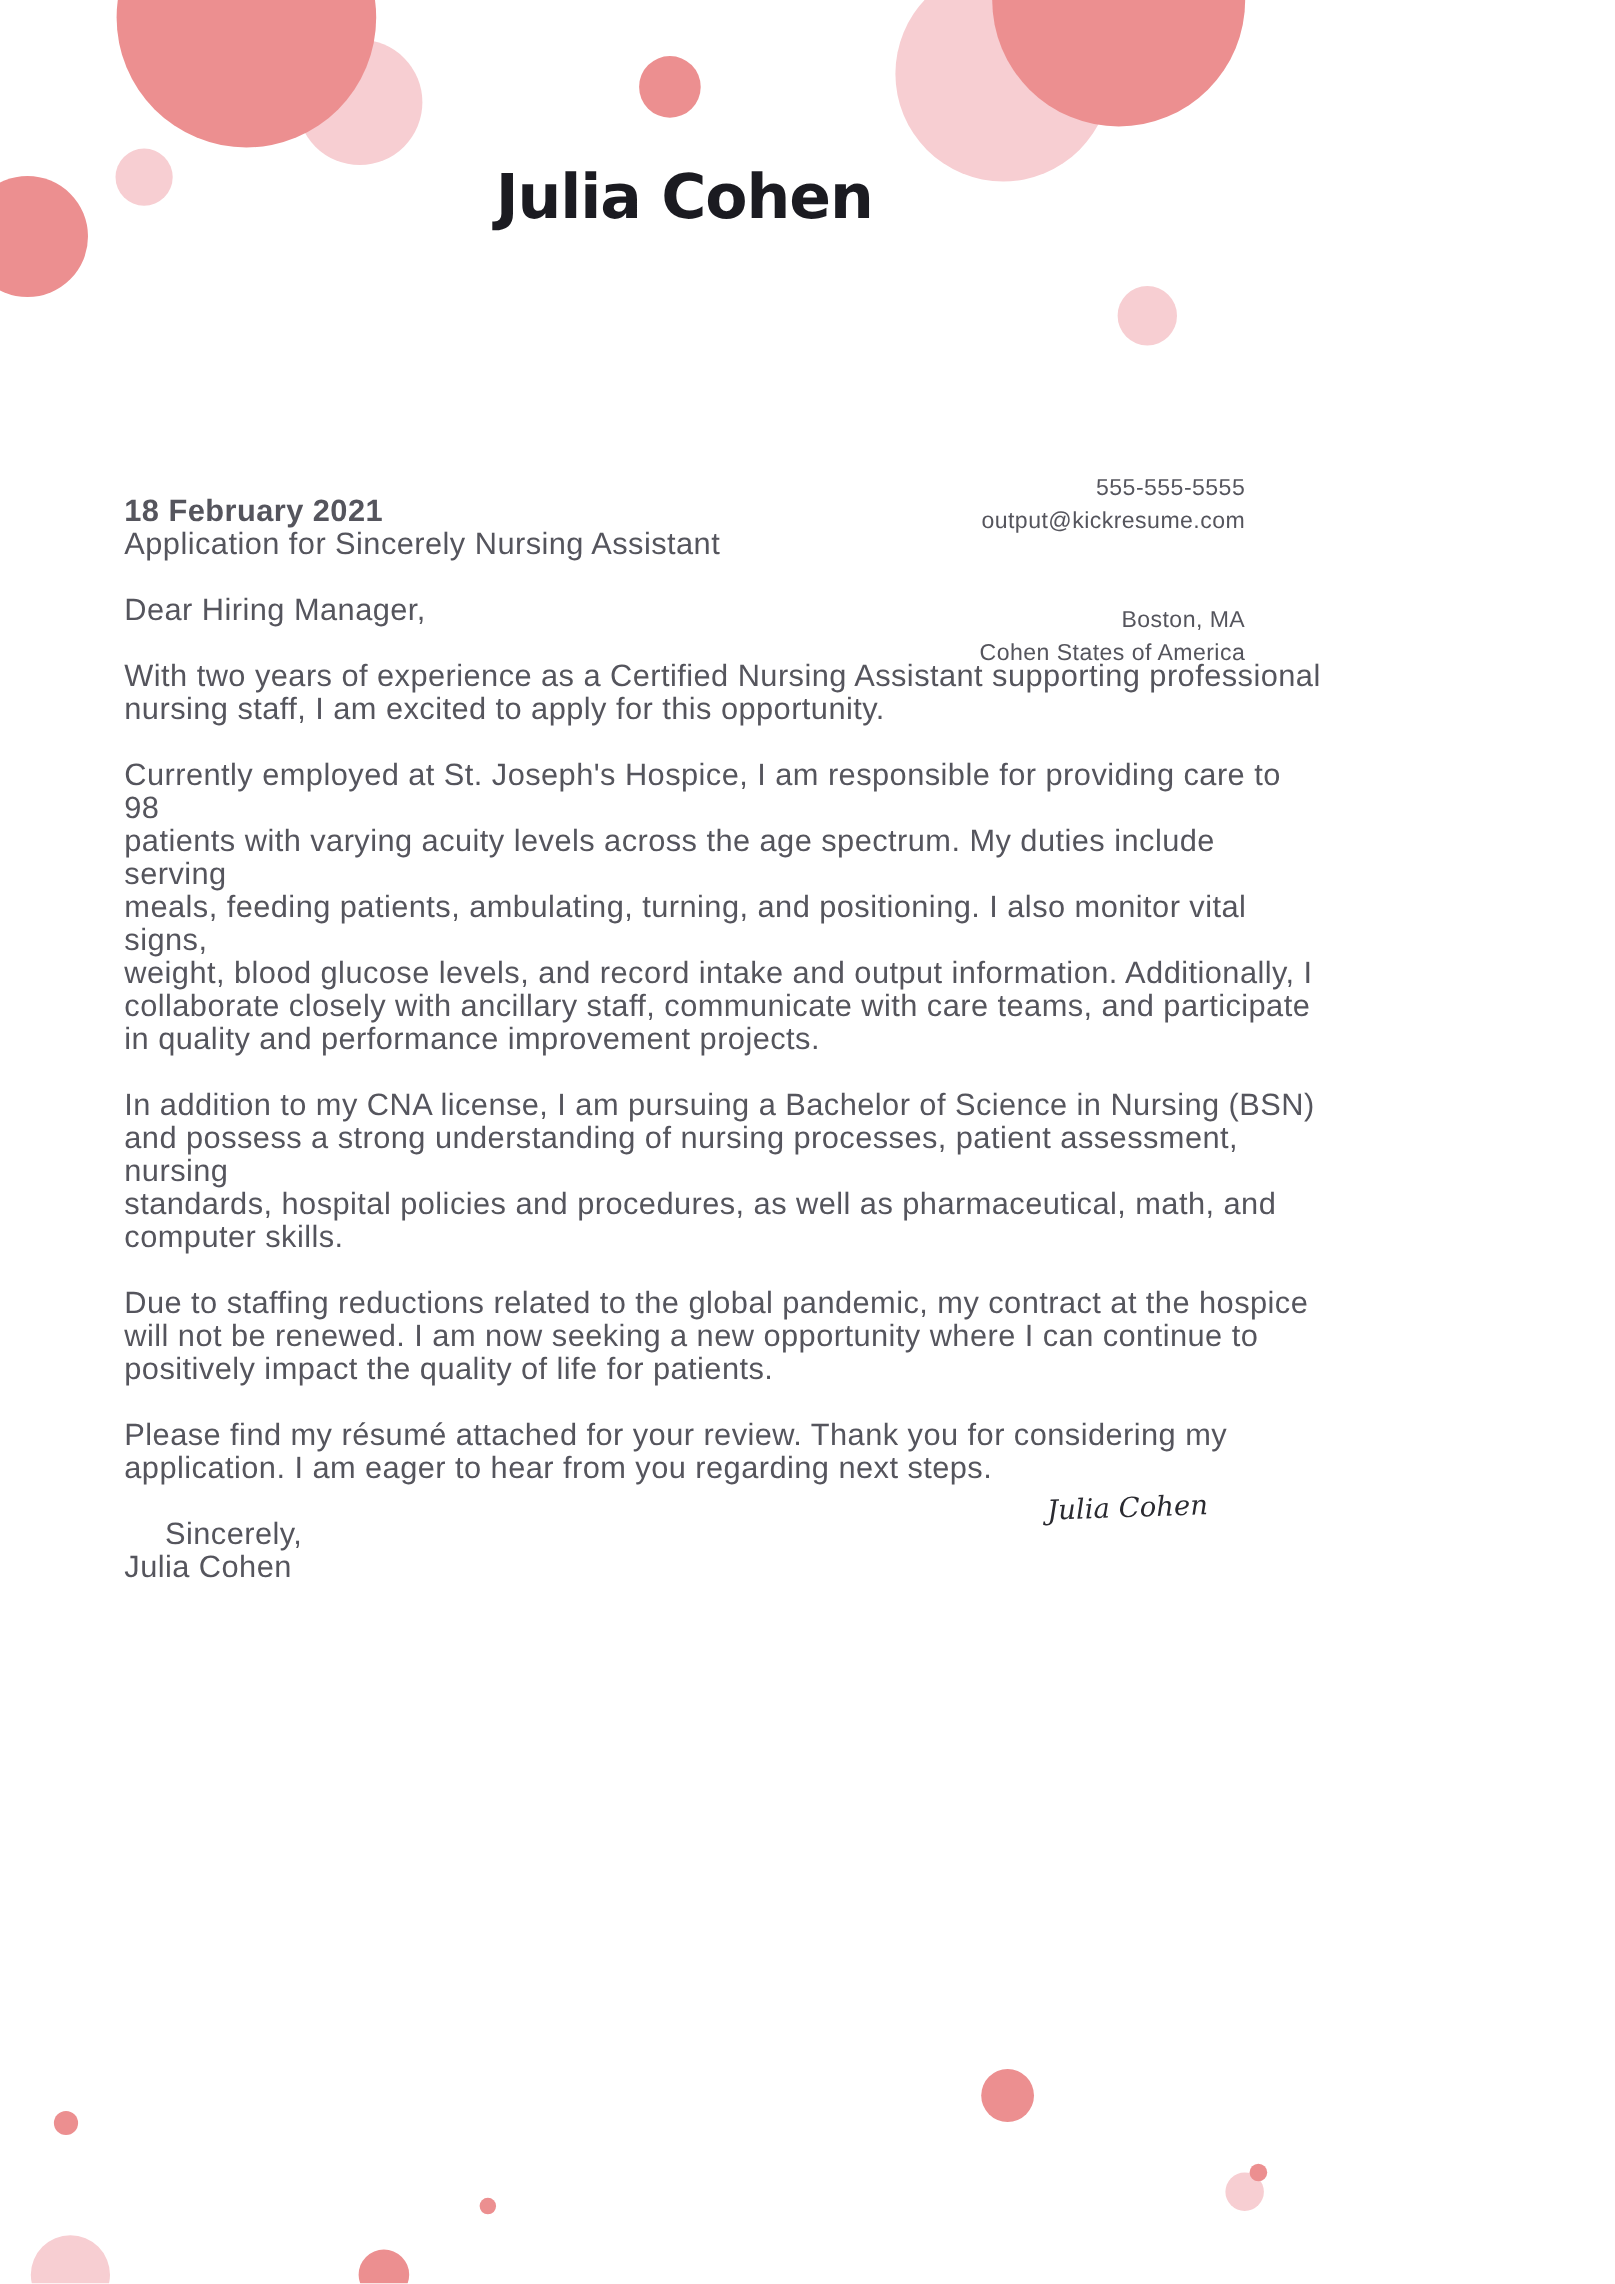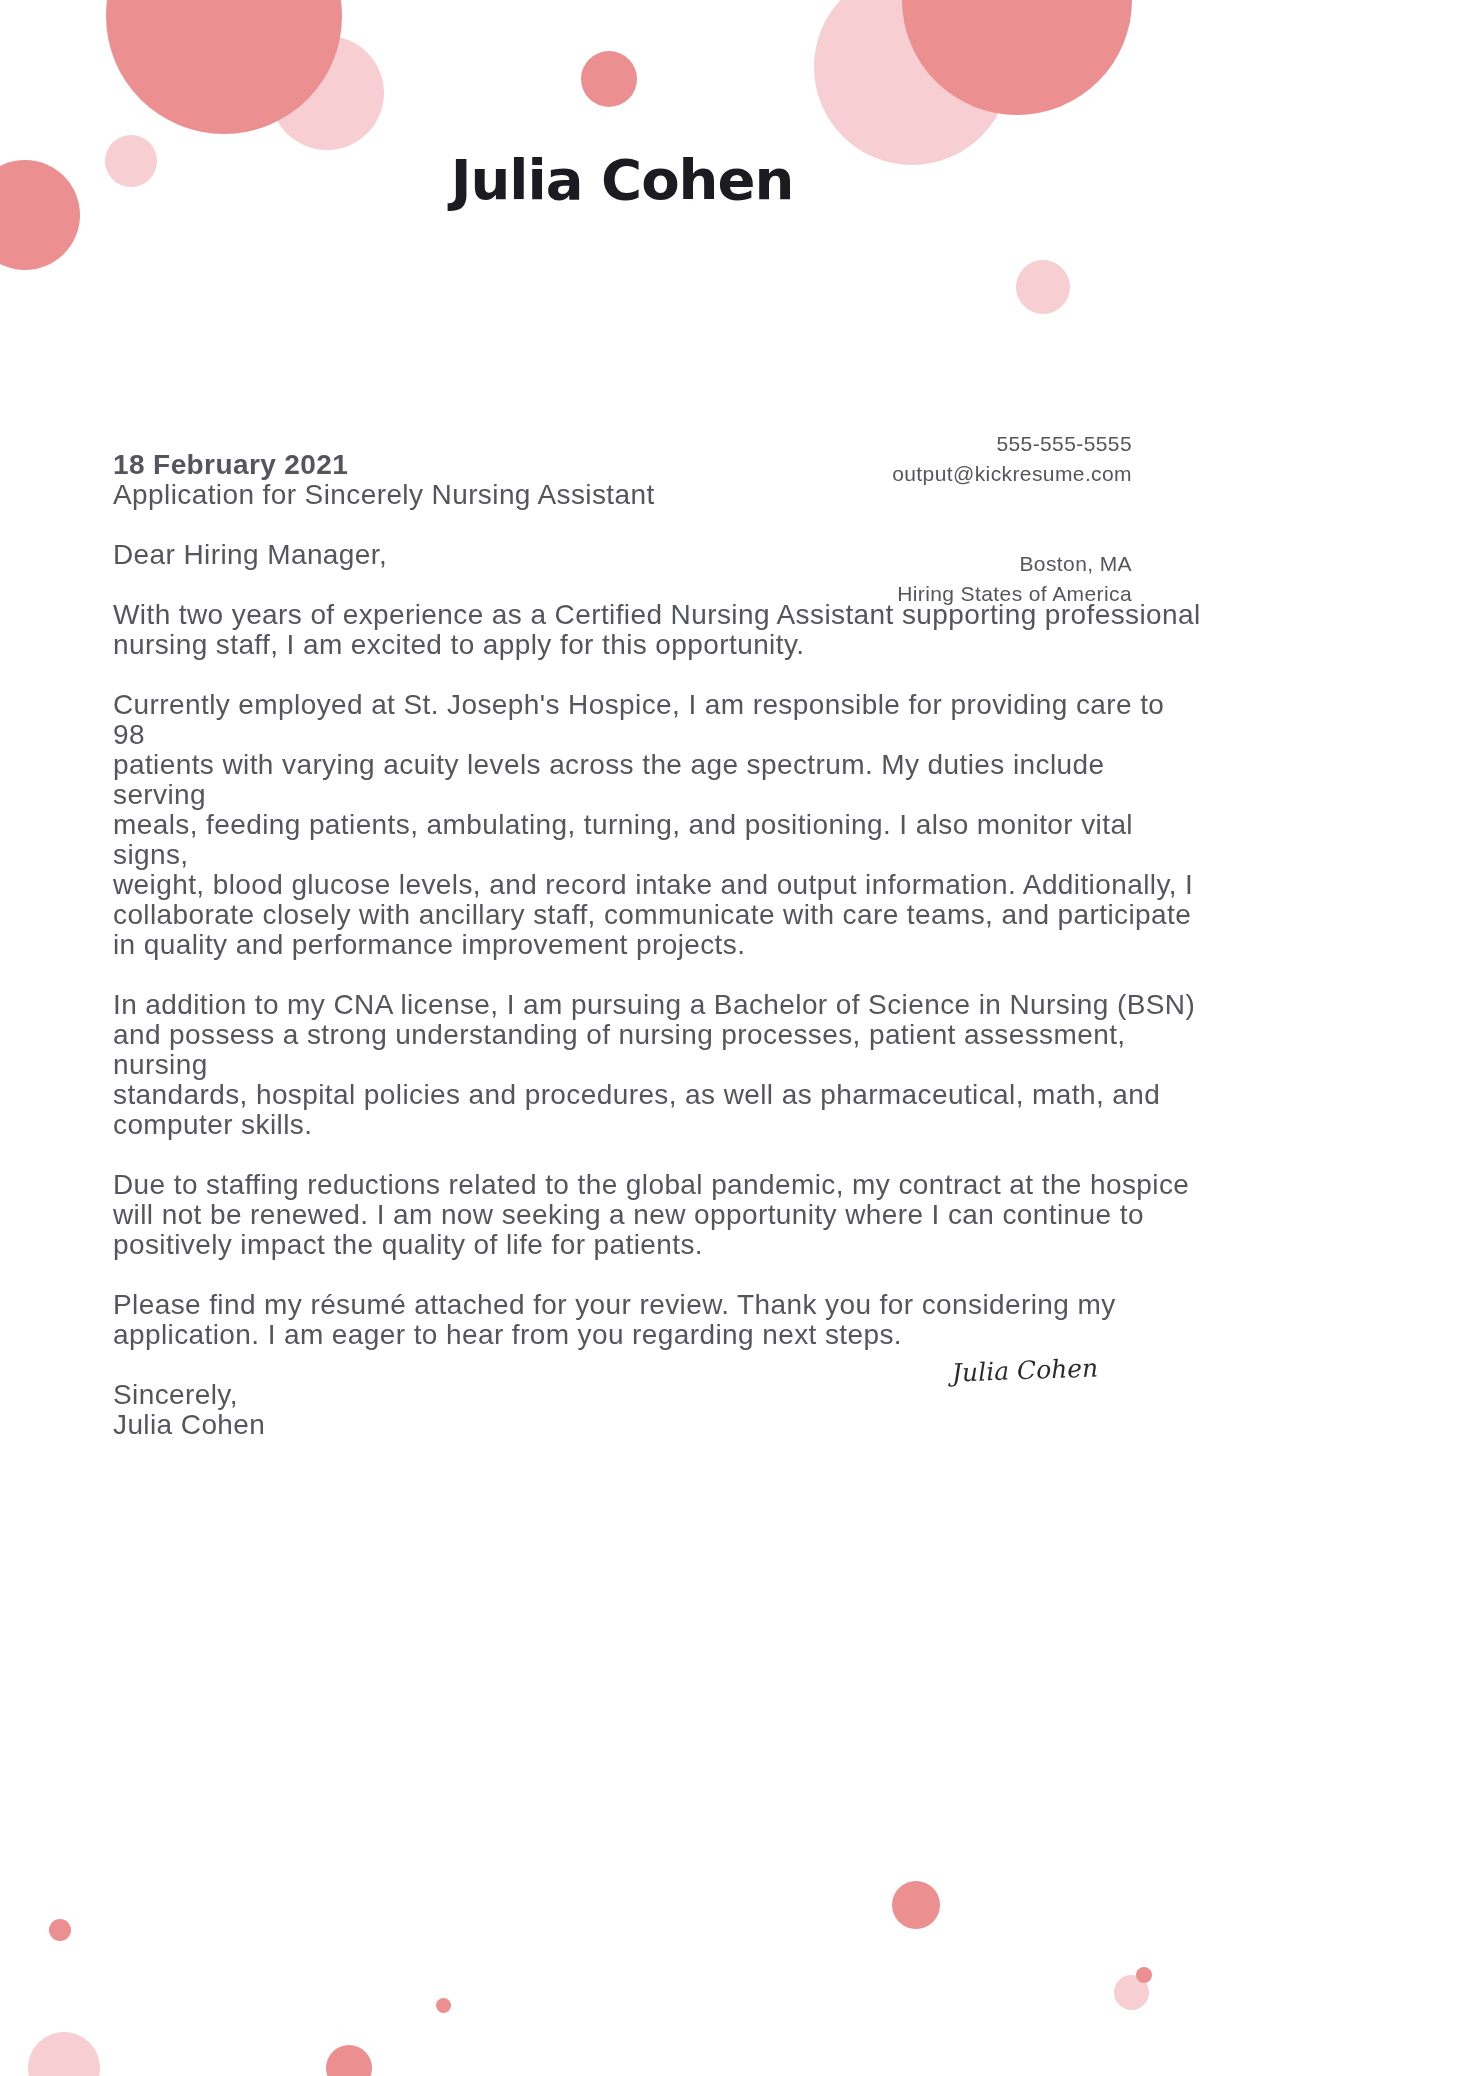--- a/index.html
+++ b/index.html
@@ -85,21 +85,21 @@
   <div class="circle dark" style="left:436px; top:1998px; width:15px; height:15px;"></div>
   <div class="circle dark" style="left:326px; top:2045px; width:46px; height:46px;"></div>
 
   <div class="title">Julia Cohen</div>
 
   <div class="right-col">
     <div>555-555-5555</div>
     <div>output@kickresume.com</div>
     <div class="location-block">
       <div>Boston, MA</div>
-      <div>Hiring States of America</div>
+      <div>Cohen States of America</div>
     </div>
   </div>
 
   <div class="left-col">
     <p>
       <span class="date-line" style="display:block;">18 February 2021</span>
       <span style="display:block;">Application for Sincerely Nursing Assistant</span>
     </p>
     <p>Dear Hiring Manager,</p>
     <p class="para">With two years of experience as a Certified Nursing Assistant supporting professional
@@ -113,20 +113,20 @@
     <p class="para">In addition to my CNA license, I am pursuing a Bachelor of Science in Nursing (BSN)
 and possess a strong understanding of nursing processes, patient assessment, nursing
 standards, hospital policies and procedures, as well as pharmaceutical, math, and
 computer skills.</p>
     <p class="para">Due to staffing reductions related to the global pandemic, my contract at the hospice
 will not be renewed. I am now seeking a new opportunity where I can continue to
 positively impact the quality of life for patients.</p>
     <p class="para">Please find my résumé attached for your review. Thank you for considering my
 application. I am eager to hear from you regarding next steps.</p>
     <p>
-      <span style="display:block;">Sincerely,</span>
+      <span style="display:block;margin-left:37px;">Sincerely,</span>
       <span style="display:block;">Julia Cohen</span>
     </p>
   </div>
 
   <div class="signature-script">Julia Cohen</div>
 
 </div>
 
 </body></html>

